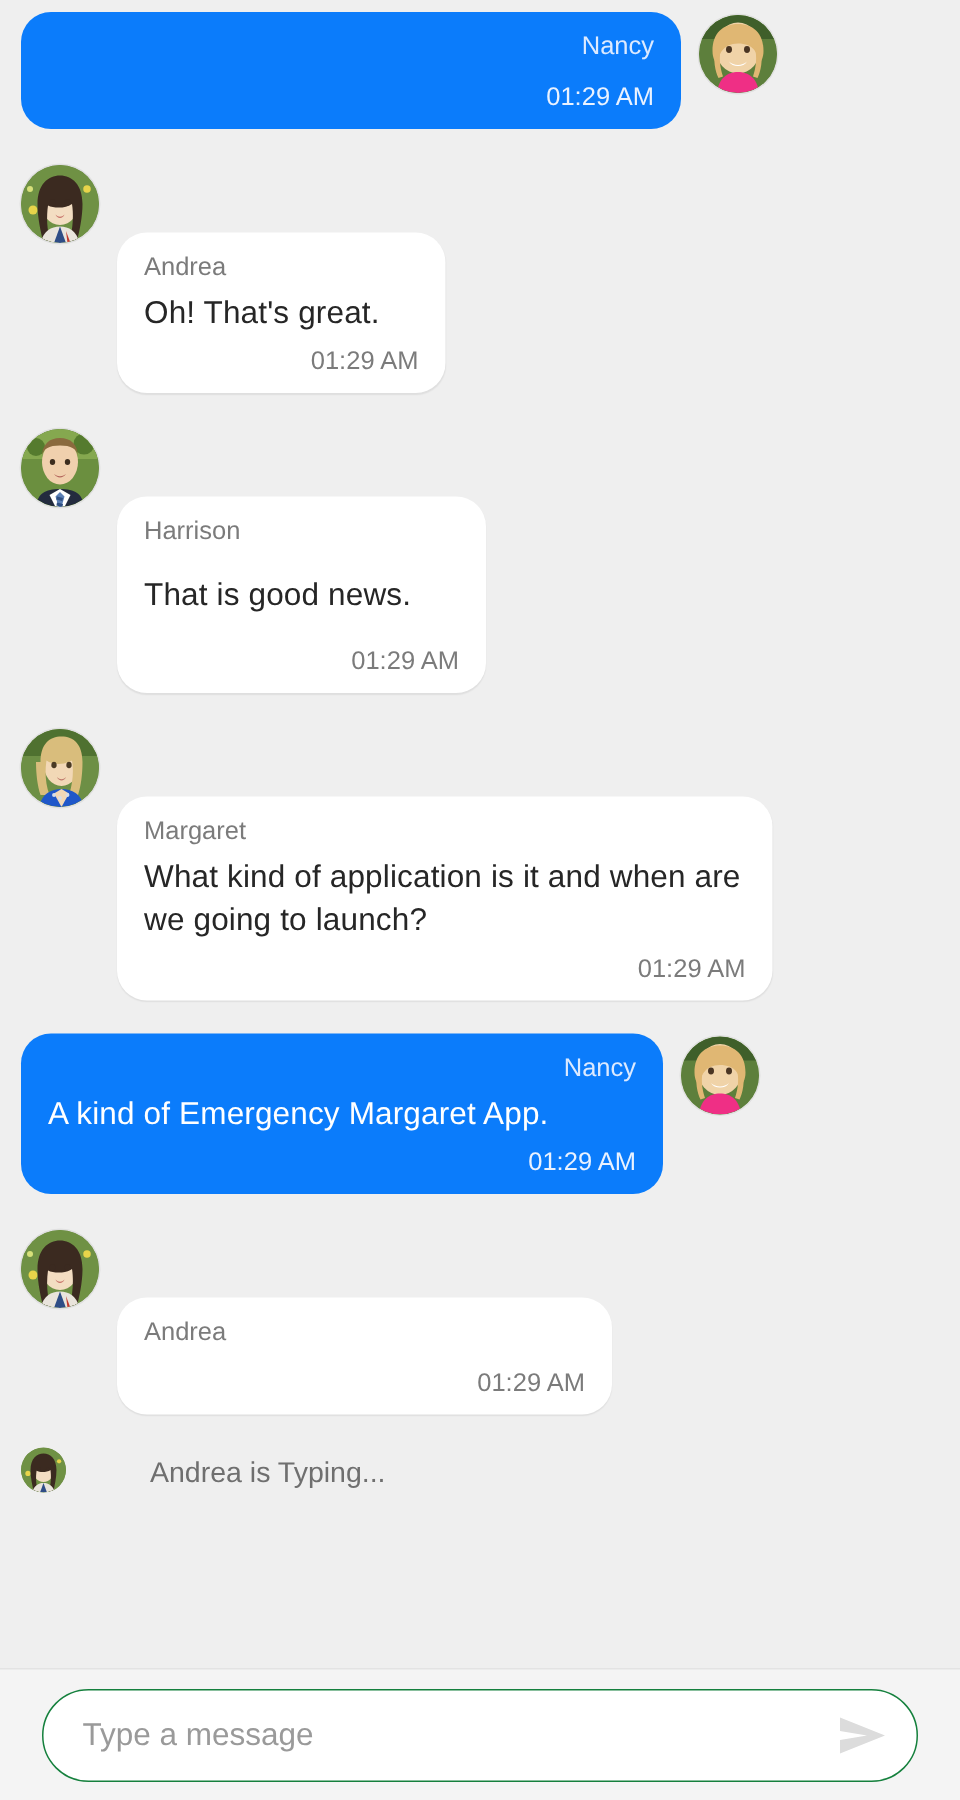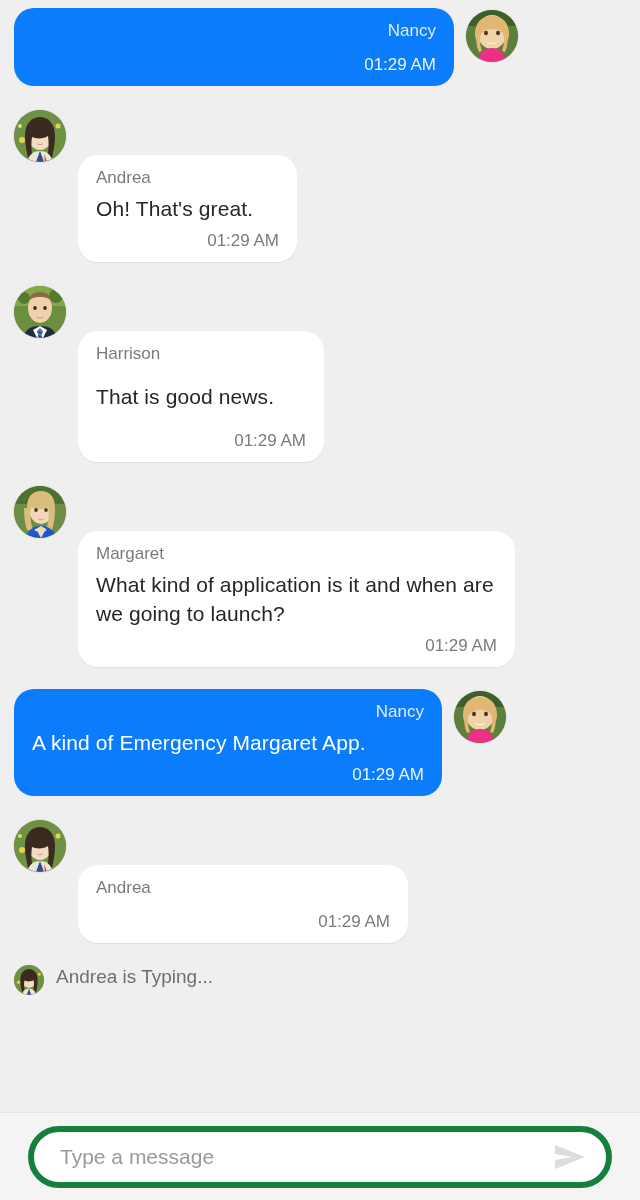--- a/index.html
+++ b/index.html
@@ -102,24 +102,25 @@
   .w-lg  { width: 440px; }
   .w-md  { width: 437px; }
   .w-xs  { width: 219px; }
   .w-harrison { width: 246px; gap: 12px; }
   .w-nancy2 { width: 428px; }
   .w-andrea2 { width: 330px; }
 
   
   .typing-row {
     display: flex;
-    align-items: flex-start;
+    align-items: flex-end;
     padding: 0 14px;
     margin-top: 2px;
     margin-bottom: 16px;
+    gap: 44px;
   }
   .typing-avatar {
     width: 30px;
     height: 30px;
     border-radius: 50%;
     overflow: hidden;
     flex: 0 0 30px;
     margin-right: 12px;
     background: #6f8f4a;
   }
@@ -137,21 +138,21 @@
     background: #f4f4f4;
     border-top: 1px solid #e3e3e3;
     display: flex;
     align-items: center;
     padding: 0 28px;
     box-sizing: border-box;
   }
   .input-pill {
     flex: 1 1 auto;
     height: 62px;
-    border: 6px solid #15803d;
+    border: 1px solid #15803d;
     border-radius: 32px;
     background: #ffffff;
     display: flex;
     align-items: center;
     padding: 0 10px 0 26px;
     box-sizing: border-box;
   }
   .msg-input {
     flex: 1 1 auto;
     border: 0;

